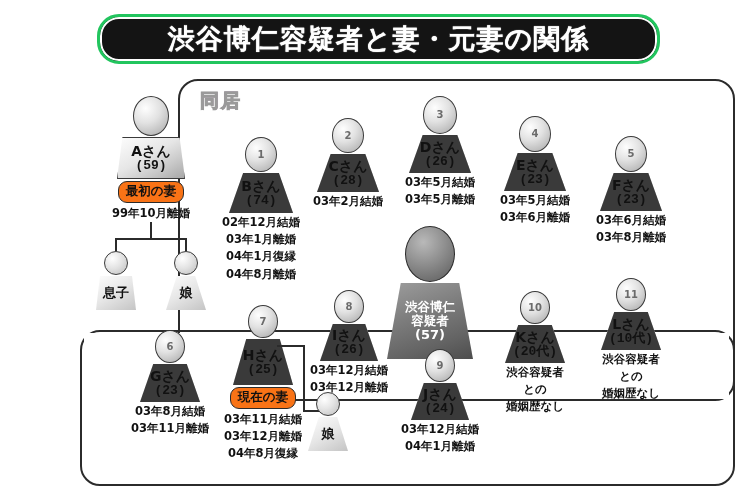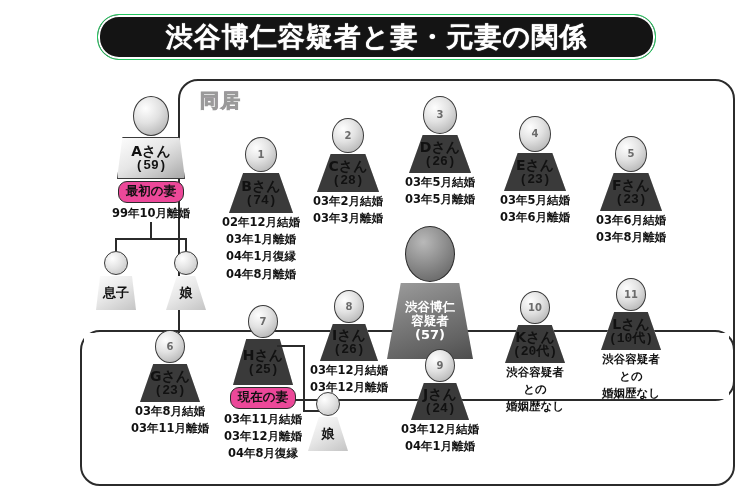--- a/index.html
+++ b/index.html
@@ -9,21 +9,21 @@
     font-family:"DejaVu Sans","Liberation Sans",sans-serif;
     color:#111;
     position:relative;
   }
   #stage{position:absolute;left:0;top:0;width:750px;height:500px;}
 
   
   .title-banner{
     position:absolute;left:97px;top:14px;width:557px;height:44px;
     background:#141414;border-radius:22px;
-    border:1px solid #22c55e;
+    border:3px solid #22c55e;
     box-shadow:0 0 0 2px #ffffff inset;
     display:flex;align-items:center;justify-content:center;
   }
   .title-text{
     color:#ffffff;font-size:27px;font-weight:bold;letter-spacing:1px;
     white-space:nowrap;
     text-shadow:0 0 1px #fff;
     font-family:"DejaVu Sans","Liberation Sans",sans-serif;
   }
 
@@ -76,21 +76,21 @@
     clip-path:polygon(22% 0,78% 0,100% 100%,0 100%);
     background:#3a3a3a;z-index:-1;transform:scale(1.05);
   }
   .body.sq{clip-path:polygon(8% 0,92% 0,100% 100%,0 100%);}
   .name{font-size:14px;font-weight:bold;color:#111;white-space:nowrap;}
   .age{font-size:13px;font-weight:bold;color:#111;white-space:nowrap;font-family:Liberation Mono, monospace;}
   .notes{font-size:11.5px;line-height:1.32;color:#111;white-space:nowrap;margin-top:2px;font-weight:bold;}
   .tagpill{
     display:inline-block;border:1.6px solid #2b2b2b;border-radius:9px;
     padding:1px 7px 2px;font-size:12.5px;font-weight:bold;margin:2px 0 1px;white-space:nowrap;
-    background:#ec4899;
+    background:#f97316;
   }
 
   
   .suspect{position:absolute;left:378px;top:226px;width:104px;text-align:center;}
   .suspect .s-head{
     width:48px;height:54px;margin:0 auto;border-radius:50%;
     background:radial-gradient(circle at 36% 28%, #b9b9b9 0%, #8e8e8e 45%, #6d6d6d 80%, #545454 100%);
     border:1.6px solid #2a2a2a;
   }
   .suspect .s-body{
@@ -187,21 +187,20 @@
 
   <div class="person" style="left:290px;top:118px;width:116px;">
     <div class="head" style="width:30px;height:33px;">
       <span class="badge">2</span>
     </div>
     <div class="body trap" style="width:62px;height:38px;">
       <span class="name">Cさん</span>
       <span class="age">(28)</span>
     </div>
     <div class="notes">03年2月結婚</div>
-    <div class="notes">03年3月離婚</div>
   </div>
 
   <div class="person" style="left:382px;top:96px;width:116px;">
     <div class="head" style="width:32px;height:36px;">
       <span class="badge">3</span>
     </div>
     <div class="body trap" style="width:62px;height:38px;">
       <span class="name">Dさん</span>
       <span class="age">(26)</span>
     </div>

